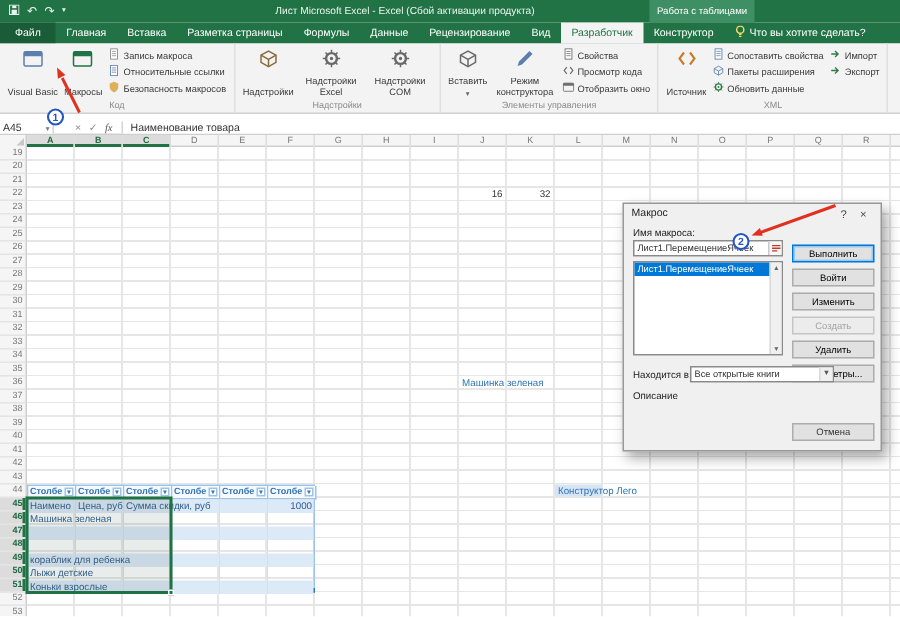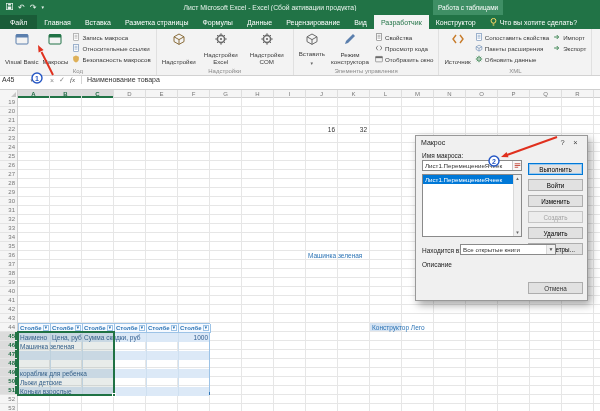--- a/index.html
+++ b/index.html
@@ -26,21 +26,21 @@
   .rgroup{position:relative;height:46px;border-right:1px solid #e0e0e0;padding:1px 3px 9px 3px;flex:0 0 auto}
   .rgroup-content{display:flex;align-items:stretch;height:36px}
   .rgroup-label{position:absolute;left:0;right:0;bottom:1px;text-align:center;font-size:6px;color:#8a8a8a;white-space:nowrap}
   .bigbtn{display:flex;flex-direction:column;align-items:center;justify-content:space-between;padding:2px 2px 0 2px;min-width:24px;max-width:46px;font-size:6.2px;color:#3b3b3b;text-align:center;line-height:1.1;cursor:default}
   .bigbtn .lbl{max-height:14px;overflow:hidden}
   .stack{display:flex;flex-direction:column;justify-content:flex-start;gap:1px;padding:2px 2px 0 2px}
   .smallbtn{display:flex;align-items:center;gap:2px;height:10px;font-size:6.2px;color:#3b3b3b;white-space:nowrap;cursor:default}
   .menucaret{font-size:5px;color:#666;line-height:1}
 
   
-  #formulabar{position:absolute;top:76px;left:0;right:0;height:14px;background:#fff;border-bottom:1px solid #cfcfcf;display:flex;align-items:flex-start}
+  #formulabar{position:absolute;top:76px;left:0;right:0;height:14px;background:#fff;border-bottom:1px solid #cfcfcf;display:flex;align-items:flex-end}
   #namebox{width:36px;border-right:1px solid #d4d4d4;display:flex;align-items:center;justify-content:space-between;padding:0 2px;font-size:7px;color:#333;background:#fff}
   #namebox .caret{font-size:5px;color:#777}
   #fbtns{display:flex;align-items:center;gap:5px;padding:0 6px 0 14px;border-right:1px solid #d4d4d4;color:#8a8a8a;font-size:7px}
   #fx{font-family:"Liberation Serif",serif;font-style:italic;color:#555}
   #fvalue{flex:1;display:flex;align-items:center;padding:0 5px;font-size:7px;color:#333;background:#fff}
 
   
   #sheet{position:absolute;top:90px;left:0;right:0;bottom:0;background:#fff;overflow:hidden}
   #colheads{position:absolute;top:0;left:0;right:0;height:8px;background:#f5f5f5;border-bottom:1px solid #cfcfcf}
   #corner{position:absolute;left:0;top:0;width:18px;height:8px;background:#f5f5f5;border-right:1px solid #cfcfcf}

